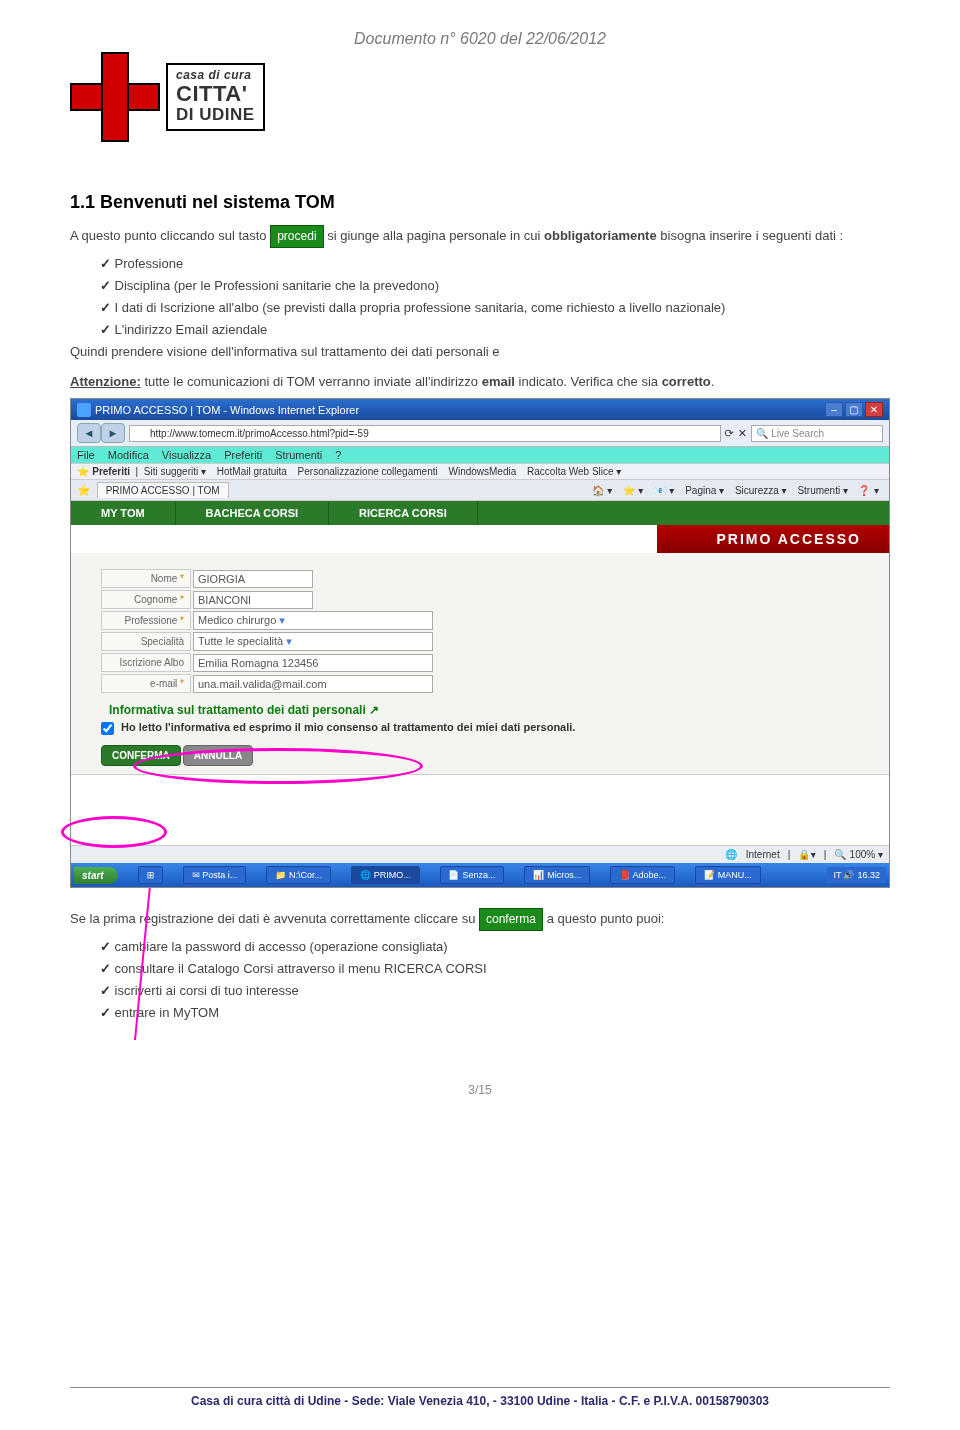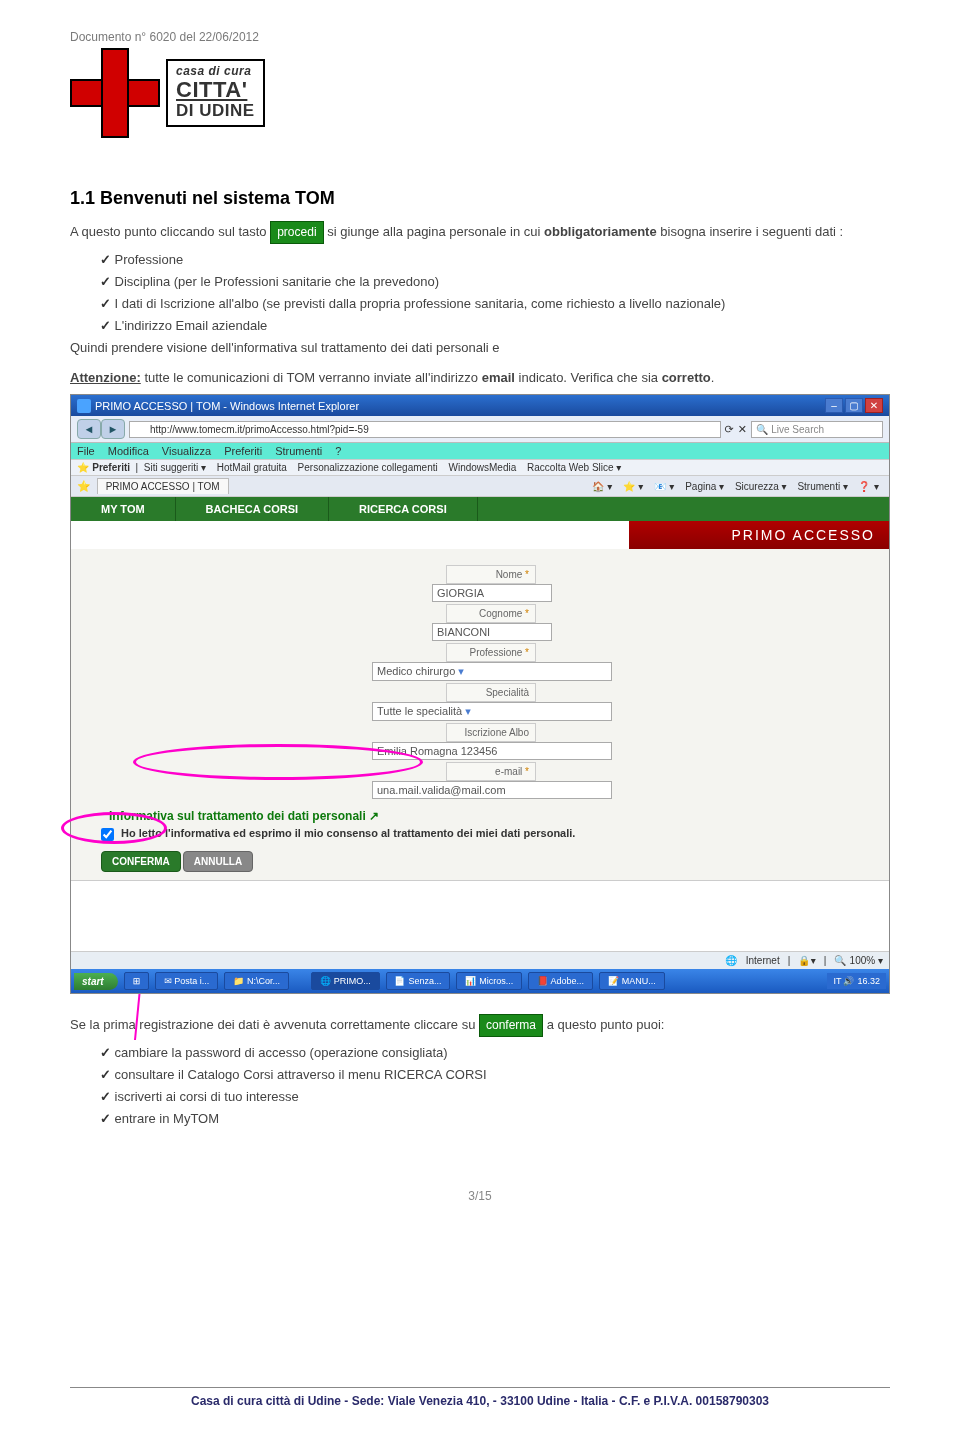--- a/index.html
+++ b/index.html
@@ -6,29 +6,29 @@
   body {
     font-family: Verdana, Geneva, sans-serif;
     font-size: 13px;
     background: #fff;
     width: 960px;
     margin: 0 auto;
     color: #333;
     position: relative;
   }
   .page { padding: 30px 70px 20px 70px; min-height: 1430px; position: relative; }
-  .doc-meta { text-align: left; color: #7a7a7a; font-size: 12px; margin-bottom: 4px; }
+  .doc-meta { text-align: center; color: #7a7a7a; font-size: 16px; margin-bottom: 4px; font-style: italic; }
   .logo-row { display: flex; align-items: center; gap: 6px; margin-bottom: 50px; }
   .plus { position: relative; width: 90px; height: 90px; }
   .plus .v, .plus .h { position: absolute; background: #d00000; border: 2px solid #000; }
   .plus .v { left: 31px; top: 0; width: 28px; height: 90px; }
   .plus .h { left: 0; top: 31px; width: 90px; height: 28px; }
   .logo-text { border: 2px solid #000; padding: 4px 8px; line-height: 1.1; }
   .logo-text .l1 { font-size: 12px; font-style: italic; font-weight: bold; letter-spacing: 0.5px; }
-  .logo-text .l2 { font-size: 22px; font-weight: 900; letter-spacing: 0.5px; text-decoration: underline; }
+  .logo-text .l2 { font-size: 22px; font-weight: 900; letter-spacing: 0.5px; }
   .logo-text .l3 { font-size: 17px; font-weight: 900; letter-spacing: 0.5px; }
 
   h2.section { font-size: 18px; font-weight: bold; color: #000; margin-bottom: 12px; }
   .body-text { font-size: 13px; line-height: 1.55; color: #444; }
   .body-text p { margin-bottom: 6px; }
   .inline-btn { background: #1a8a1a; color: #fff; padding: 1px 6px; border: 1px solid #0a5a0a; font-size: 12px; display: inline-block; }
   ul.check { list-style: none; padding-left: 30px; }
   ul.check li::before { content: "✓ "; color: #333; font-weight: bold; }
   ul.check li { margin-bottom: 2px; }
 
@@ -67,25 +67,25 @@
   .ie-tab { background: #f8f8f8; border: 1px solid #bbb; border-bottom: none; padding: 2px 8px; font-size: 10px; }
   .ie-tools { margin-left: auto; font-size: 10px; color: #333; }
   .ie-tools span { margin: 0 4px; }
 
   .tom-header {
     background: #2a7a2a; display: flex; color: #fff; font-size: 11px; font-weight: bold;
   }
   .tom-tab { padding: 6px 30px; border-right: 1px solid #1a5a1a; }
   .primo-accesso {
     background: linear-gradient(to bottom, #b00000, #8a0000);
-    color: #fff; font-weight: normal; font-size: 14px; padding: 6px 14px; text-align: right;
-    letter-spacing: 2px; margin-left: auto; width: 260px;
+    color: #fff; font-weight: bold; font-size: 14px; padding: 6px 28px; text-align: right;
+    letter-spacing: 2px; margin-left: auto; width: 232px;
   }
   .form-area { background: #f4f4f0; padding: 16px 8px 8px 30px; border-bottom: 1px solid #ccc; }
-  .form-row { display: flex; align-items: center; margin-bottom: 2px; flex-direction: column; }
+  .form-row { display: flex; align-items: center; margin-bottom: 2px; }
   .form-label {
     width: 90px; text-align: right; font-size: 10px; color: #666;
     border: 1px solid #ccc; background: #f8f8f4; padding: 3px 6px;
   }
   .form-field {
     border: 1px solid #aaa; background: #fff; padding: 2px 4px; margin-left: 2px;
     font-size: 11px; color: #555; min-width: 120px;
   }
   .form-field.wide { width: 240px; }
   .select::after { content: " ▾"; color: #4a7cd0; }
@@ -98,28 +98,28 @@
     background: #2a7a2a; color: #fff; font-size: 10px; font-weight: bold;
     padding: 4px 10px; border: 1px solid #1a5a1a; border-radius: 4px;
   }
   .form-btn.annulla { background: #888; border-color: #666; margin-left: 2px; }
   .white-gap { height: 70px; background: #fff; }
   .statusbar { background: #e8eef4; padding: 3px 6px; font-size: 10px; color: #333; display: flex; align-items: center; border-top: 1px solid #ccc; }
   .statusbar .globe { color: #3a8a3a; }
   .statusbar .right { margin-left: auto; display: flex; gap: 8px; align-items: center; }
   .taskbar {
     background: linear-gradient(to bottom, #3a85e8, #1a5ac0); padding: 3px;
-    display: flex; align-items: center; gap: 6px; font-size: 10px; color: #fff;
+    display: flex; align-items: center; gap: 20px; font-size: 10px; color: #fff;
   }
   .start-btn {
     background: linear-gradient(to bottom, #4caf50, #2e7d32); padding: 3px 14px 3px 8px;
     font-style: italic; font-weight: bold; border-radius: 0 10px 10px 0;
   }
   .task-item { background: #2a6ad0; padding: 3px 8px; border: 1px solid #1a4a9e; border-radius: 2px; font-size: 9px; max-width: 70px; overflow: hidden; white-space: nowrap; }
-  .task-item.active { background: #1a4a9e; margin-left: 16px; }
+  .task-item.active { background: #1a4a9e; }
   .tray { margin-left: auto; background: #2a6ad0; padding: 3px 6px; font-size: 9px; }
 
   
   .magenta-oval {
     position: absolute; border: 3px solid #ff00cc; border-radius: 50%;
     width: 290px; height: 36px; pointer-events: none;
   }
   .magenta-oval.email { left: 62px; top: 195px; }
   .magenta-oval.conferma { left: -10px; top: 263px; width: 106px; height: 32px; }
   svg.annot { position: absolute; pointer-events: none; }

